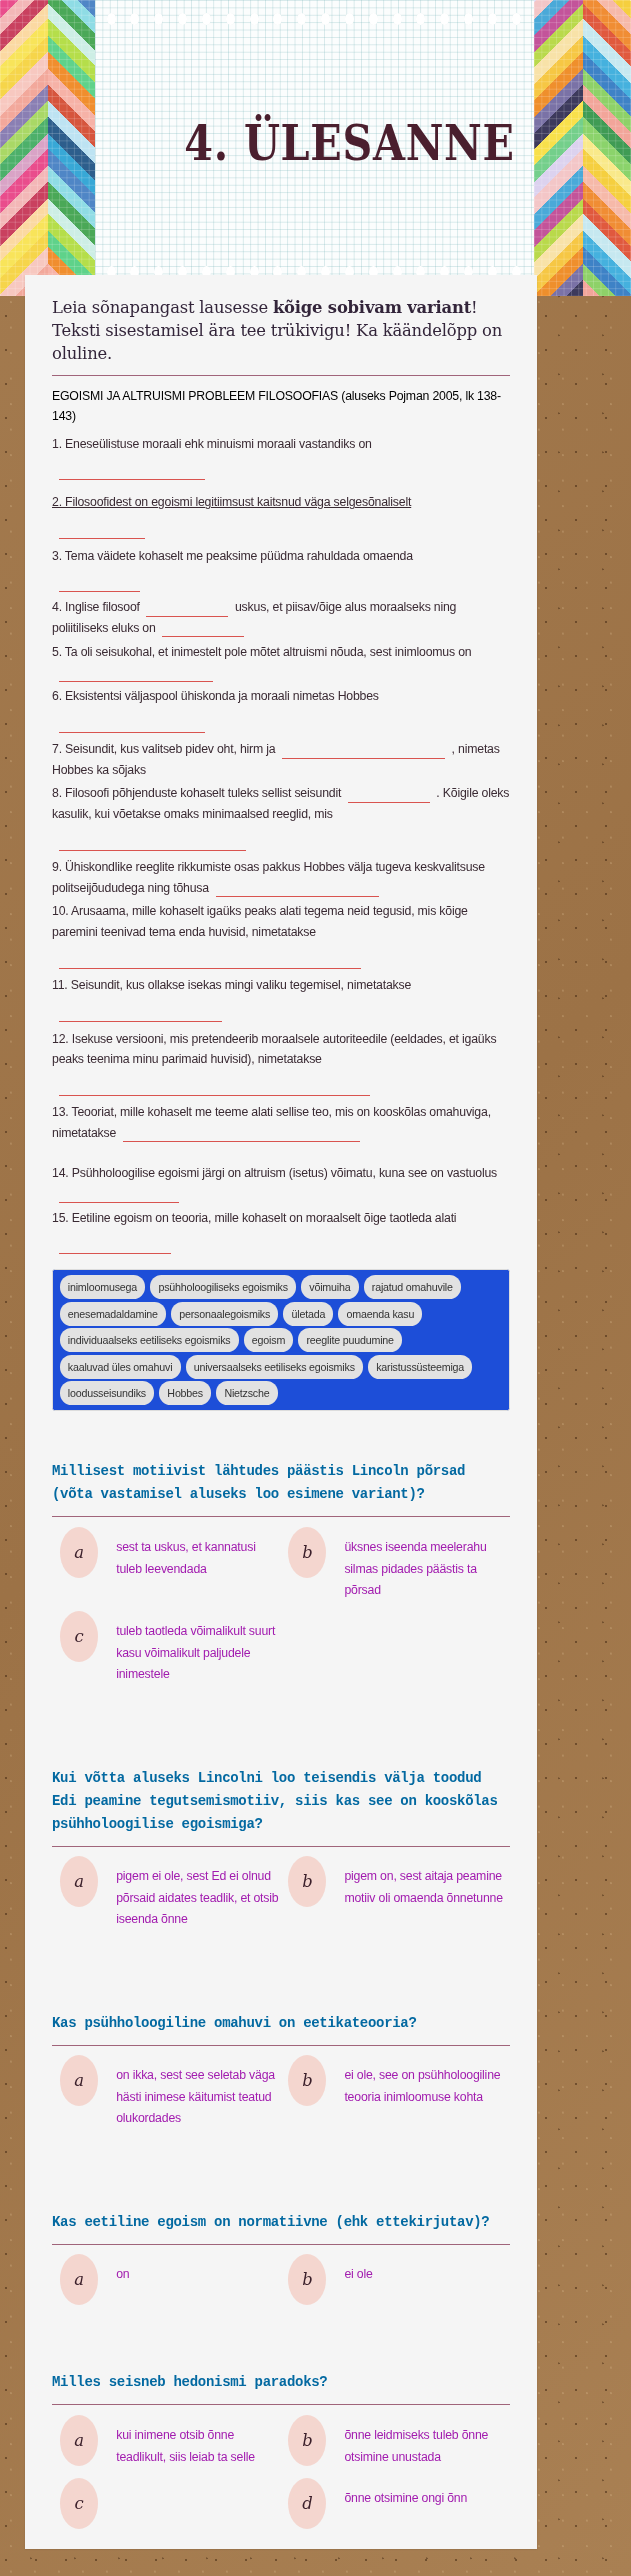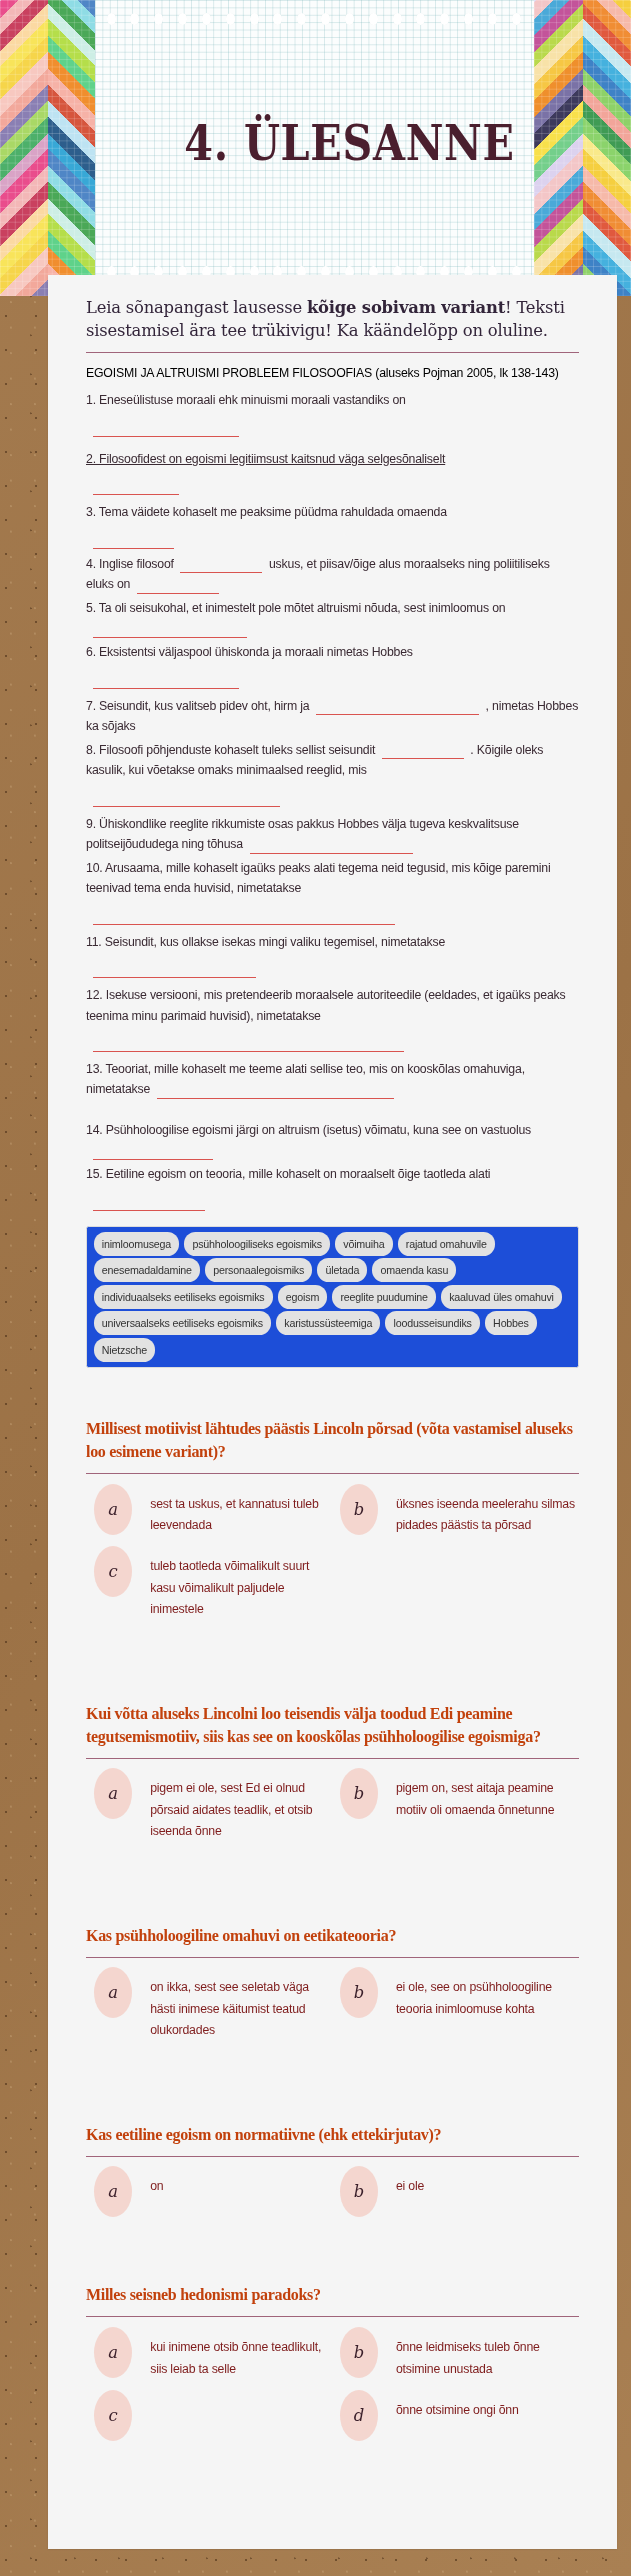--- a/index.html
+++ b/index.html
@@ -96,24 +96,24 @@
     text-align: center;
     font-family: "DejaVu Serif", serif;
     font-size: 48px;
     letter-spacing: 0.8px;
     color: #4a1f2e;
     transform: scaleX(0.86);
   }
 
   
   .card {
-    position: absolute; left: 48px; top: 275px; width: 569px; height: 2274px;
+    position: absolute; left: 25px; top: 275px; width: 512px; height: 2274px;
     background: #f5f5f5;
     box-shadow: 0 0.8px 1.6px rgba(0,0,0,0.15);
-    padding: 0 38px;
+    padding: 0 27px;
   }
   .intro {
     font-family: "DejaVu Serif", serif;
     font-size: 16.4px;
     line-height: 23px;
     color: #33253a;
     margin-top: 20.5px;
     letter-spacing: -0.2px;
   }
   .intro b { font-weight: bold; }
@@ -152,23 +152,23 @@
     height: 24px; line-height: 24px;
     font-size: 10.7px;
     color: #333;
     letter-spacing: -0.2px;
     cursor: grab;
     white-space: nowrap;
   }
 
   .mc { margin-top: 0; }
   .mc-title {
-    font-family: Liberation Serif, serif;
-    font-size: 16px; line-height: 23px;
-    color: #c2410c;
+    font-family: Liberation Mono, monospace;
+    font-size: 14px; line-height: 23px;
+    color: #0369a1;
     letter-spacing: -0.3px;
   }
   .mc-divider { height: 0.8px; background: #a0647a; margin-top: 10px; }
   .options {
     display: grid; grid-template-columns: 1fr 1fr;
     column-gap: 6.6px; row-gap: 15px;
     margin-top: 15px;
     padding-left: 8.2px;
   }
   .option {
@@ -178,21 +178,21 @@
     flex: 0 0 38px; width: 38px; height: 51px;
     border-radius: 50%;
     background: #f4d6cf;
     display: flex; align-items: center; justify-content: center;
     font-family: "DejaVu Serif", serif;
     font-size: 16.4px; font-style: italic;
     color: #3a1f2a;
     margin-top: -5px;
   }
   .opt-text {
-    font-size: 12.3px; line-height: 21.4px; color: #7f1d1d;
+    font-size: 12.3px; line-height: 21.4px; color: #a21caf;
     margin-left: 18px; padding-top: 5px;
     letter-spacing: -0.2px;
   }
 </style>
 </head>
 <body>
 
 <div class="header">
   <div class="chevron left">
     <div class="half l"></div>

